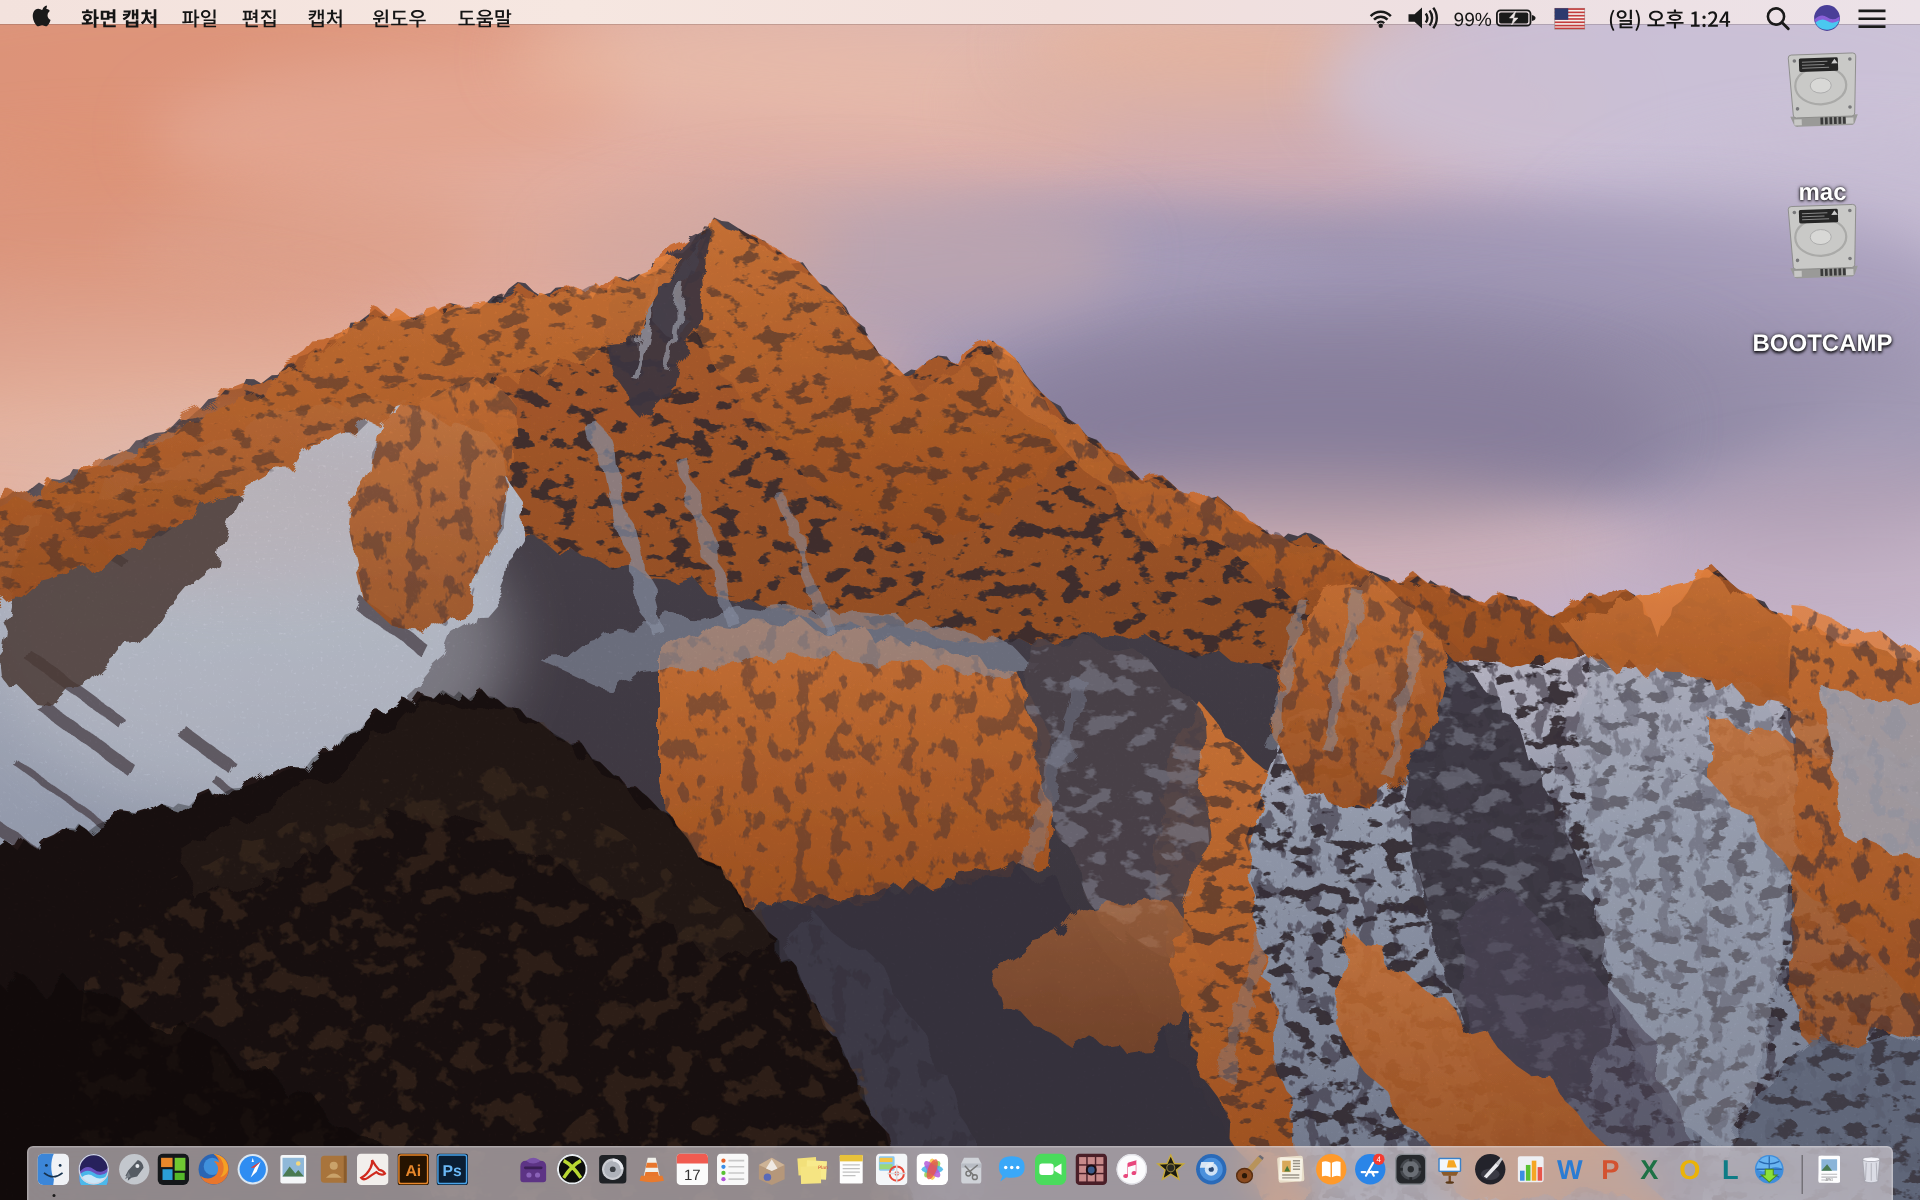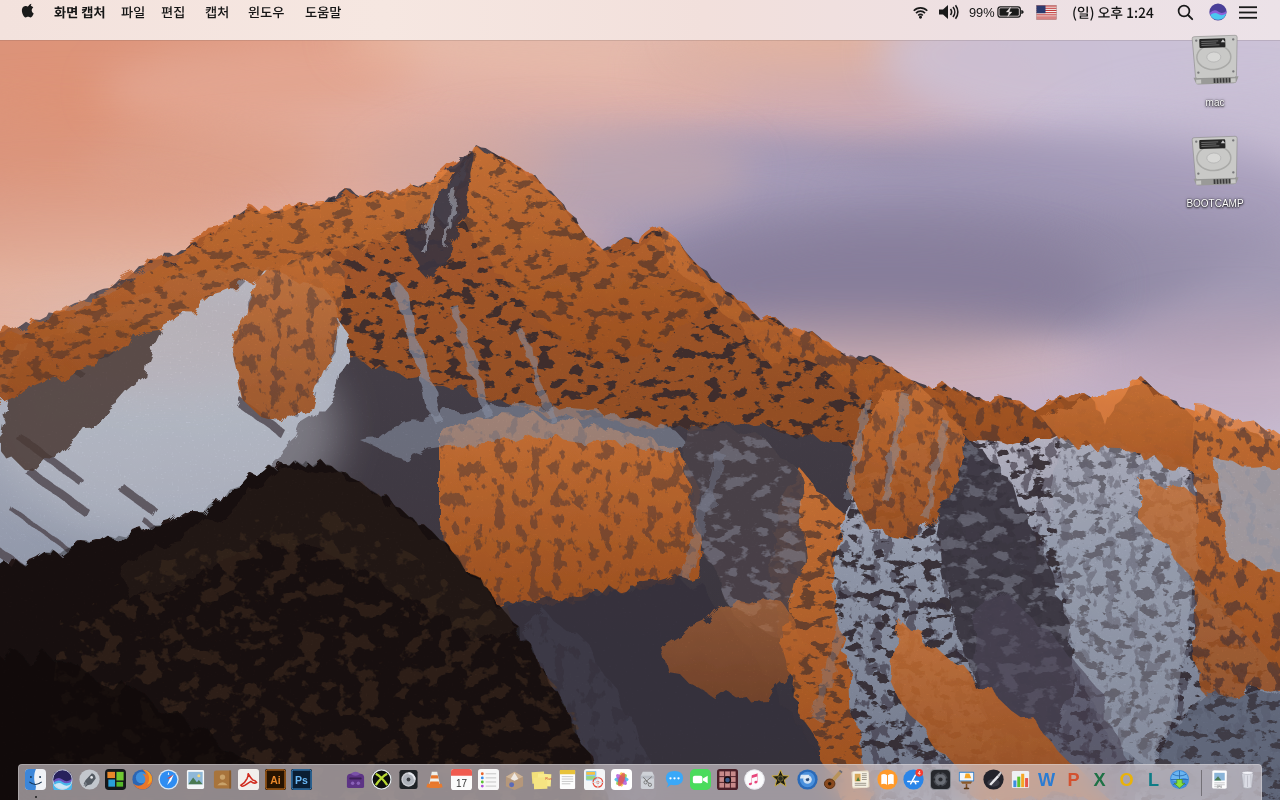--- a/index.html
+++ b/index.html
@@ -1,23 +1,23 @@
 <!DOCTYPE html>
 <html><head><meta charset="utf-8">
 <style>
 *{margin:0;padding:0;box-sizing:border-box}
 html,body{width:1280px;height:800px;overflow:hidden;font-family:"Liberation Sans",sans-serif}
 #desk{position:relative;width:1280px;height:800px;background:#c9b4b8}
 #wall{position:absolute;left:0;top:0}
-#menubar{position:absolute;left:0;top:0;width:1280px;height:40px;background:linear-gradient(90deg,#f3e2dd 0%,#f6e7e1 30%,#f2e0dc 55%,#eee0e2 75%,#ece2e8 100%);display:flex;align-items:center;box-shadow:0 0.5px 0 rgba(100,80,80,.35)}
+#menubar{position:absolute;left:0;top:0;width:1280px;height:16px;background:linear-gradient(90deg,#f3e2dd 0%,#f6e7e1 30%,#f2e0dc 55%,#eee0e2 75%,#ece2e8 100%);display:flex;align-items:center;box-shadow:0 0.5px 0 rgba(100,80,80,.35)}
 #dock{position:absolute;left:18px;top:764px;width:1244px;height:36px;background:rgba(228,220,225,.6);backdrop-filter:blur(12px);border-radius:4px 4px 0 0;border:0.5px solid rgba(255,255,255,.25);border-bottom:none}
 .ic{position:absolute;top:3.5px;width:21px;height:21px}
 .isvg{width:21px;height:21px;display:block}
 .dicon{position:absolute;width:120px;text-align:center}
-.dlabel{color:#fff;font-size:10px;font-weight:normal;text-shadow:0 1px 2px rgba(0,0,0,.85),0 0 3px rgba(0,0,0,.55),0 0 1px rgba(0,0,0,.6);margin-top:6px;line-height:1.25}
+.dlabel{color:#fff;font-size:16px;font-weight:bold;text-shadow:0 1px 2px rgba(0,0,0,.85),0 0 3px rgba(0,0,0,.55),0 0 1px rgba(0,0,0,.6);margin-top:28px;line-height:1.25}
 </style></head>
 <body>
 <div id="desk">
 <svg id="wall" width="1280" height="800" viewBox="0 0 1280 800">
       <defs>
 <linearGradient id="skyx" x1="0" y1="0" x2="1" y2="0">
  <stop offset="0" stop-color="#d89a8a"></stop>
           <stop offset="0.24" stop-color="#dfa99c"></stop>
  <stop offset="0.48" stop-color="#d5acae"></stop>
           <stop offset="0.68" stop-color="#c9adbd"></stop>

